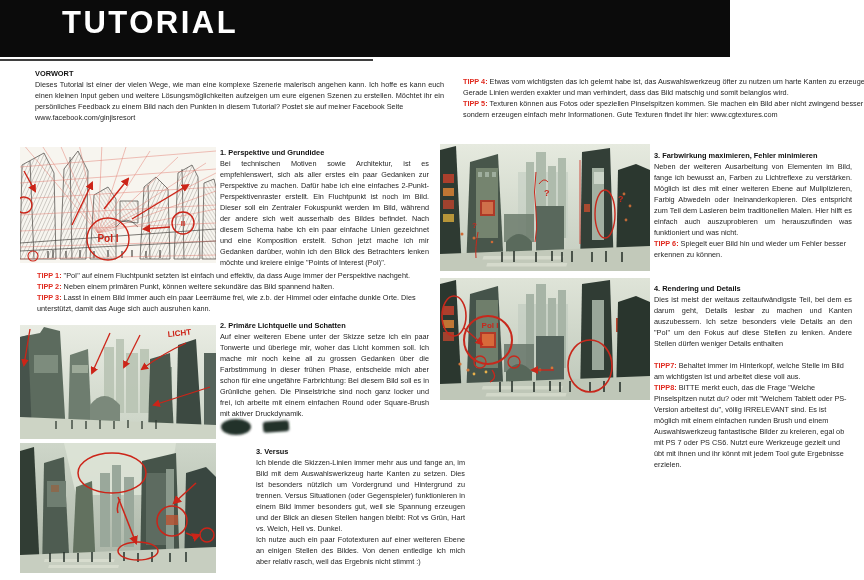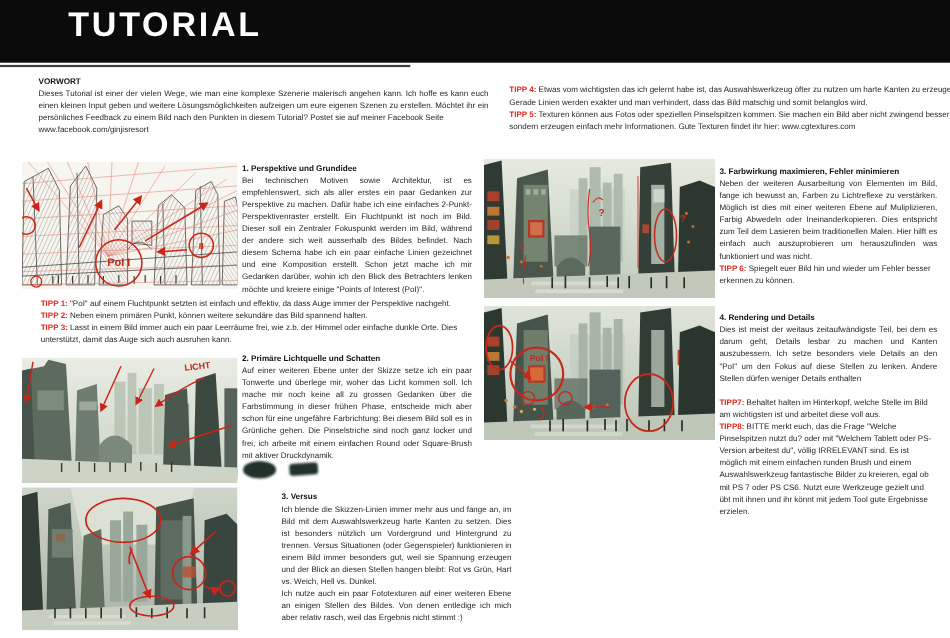--- a/index.html
+++ b/index.html
@@ -1,20 +1,20 @@
 <!DOCTYPE html>
 <html><head>
 <meta charset="utf-8">
 <style>
   html,body{margin:0;padding:0;background:#fff;}
   #page{position:relative;width:864px;height:580px;background:#ffffff;overflow:hidden;
         font-family:"Liberation Sans","DejaVu Sans",sans-serif;}
   .abs{position:absolute;}
   
-  #header{left:0;top:0;width:864px;height:57px;background:#0b0b0b;}
+  #header{left:0;top:0;width:730px;height:57px;background:#0b0b0b;}
   #title{position:absolute;left:62px;top:5px;font-size:31px;font-weight:700;letter-spacing:2.5px;color:#ffffff;}
   #subtitle{position:absolute;left:66px;top:38px;font-size:11px;font-weight:700;letter-spacing:3.6px;color:#ffffff;margin-top:40px;}
   #rule{left:0;top:59px;width:373px;height:2px;background:#3f3f3f;}
   
   p{margin:0;}
   .sec-h{font-size:7.4px;line-height:11px;font-weight:700;color:#111;}
   .body{font-size:7.3px;line-height:11px;color:#262626;text-align:justify;}
   .body-l{font-size:7.3px;line-height:11px;color:#262626;}
   .tip{font-size:7.3px;line-height:11px;color:#262626;}
   .tip-label{color:#e02b20;font-weight:700;margin-right:2px;}
@@ -374,17 +374,17 @@
   <div class="abs" style="left:654px;top:150px;width:198px;">
     <p class="sec-h">3. Farbwirkung maximieren, Fehler minimieren</p>
     <p class="body">Neben der weiteren Ausarbeitung von Elementen im Bild, fange ich bewusst an, Farben zu Lichtreflexe zu verstärken. Möglich ist dies mit einer weiteren Ebene auf Muliplizieren, Farbig Abwedeln oder Ineinanderkopieren. Dies entspricht zum Teil dem Lasieren beim traditionellen Malen. Hier hilft es einfach auch auszuprobieren um herauszufinden was funktioniert und was nicht.</p>
     <p class="tip"><span class="tip-label">TIPP 6:</span><span>Spiegelt euer Bild hin und wieder um Fehler besser erkennen zu können.</span></p>
   </div>
 
   <div class="abs" style="left:654px;top:283px;width:198px;">
     <p class="sec-h">4. Rendering und Details</p>
     <p class="body">Dies ist meist der weitaus zeitaufwändigste Teil, bei dem es darum geht, Details lesbar zu machen und Kanten auszubessern. Ich setze besonders viele Details an den "PoI" um den Fokus auf diese Stellen zu lenken. Andere Stellen dürfen weniger Details enthalten</p>
     <div class="gap"></div>
-    <p class="tip"><span class="tip-label">TIPP7:</span><span>Behaltet halten im Hinterkopf, welche Stelle im Bild am wichtigsten ist und arbeitet diese voll aus.</span></p>
+    <p class="tip"><span class="tip-label">TIPP7:</span><span>Behaltet immer im Hinterkopf, welche Stelle im Bild am wichtigsten ist und arbeitet diese voll aus.</span></p>
     <p class="tip"><span class="tip-label">TIPP8:</span><span>BITTE merkt euch, das die Frage "Welche Pinselspitzen nutzt du? oder mit "Welchem Tablett oder PS-Version arbeitest du", völlig IRRELEVANT sind. Es ist möglich mit einem einfachen runden Brush und einem Auswahlswerkzeug fantastische Bilder zu kreieren, egal ob mit PS 7 oder PS CS6. Nutzt eure Werkzeuge gezielt und übt mit ihnen und ihr könnt mit jedem Tool gute Ergebnisse erzielen.</span></p>
   </div>
 
 </div>
 
 </body></html>

